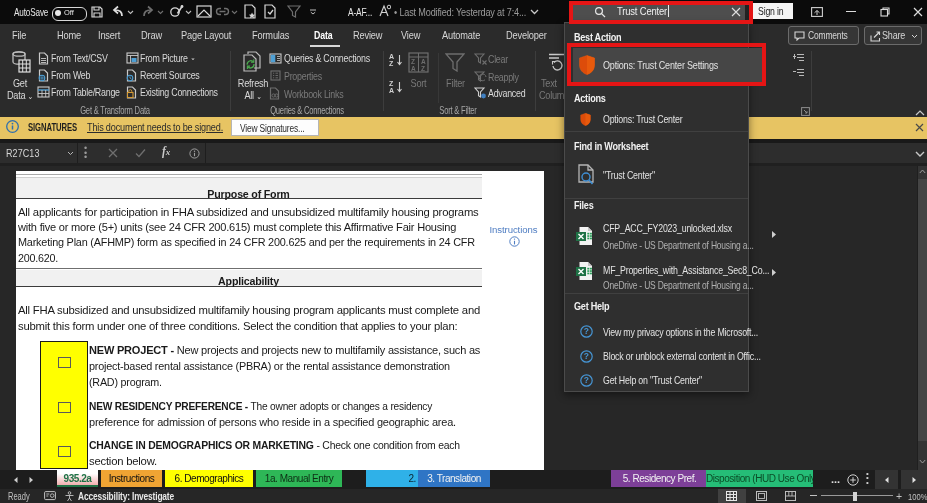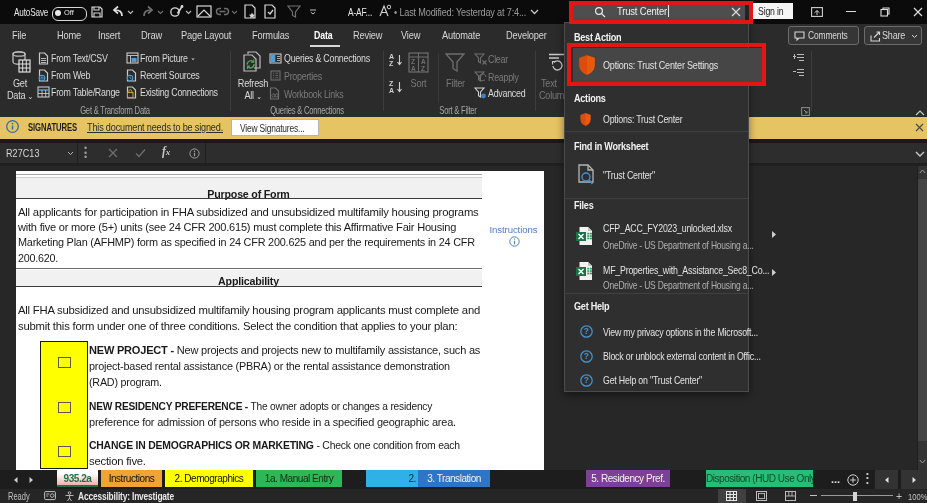--- a/index.html
+++ b/index.html
@@ -364,21 +364,21 @@
     <div class="abs" style="left:40px;top:175px;width:48px;height:128px;background:#ffff00;border:1.2px solid #1a1a1a;"></div>
     <div class="cb" style="left:57.5px;top:191px;"></div>
     <div class="cb" style="left:57.5px;top:236px;"></div>
     <div class="cb" style="left:57.5px;top:279.5px;"></div>
     <div class="dl" style="left:89px;top:177.5px;transform:scaleX(.977);"><b>NEW PROJECT -</b> New projects and projects new to multifamily assistance, such as</div>
     <div class="dl" style="left:89px;top:193.5px;transform:scaleX(.961);">project-based rental assistance (PBRA) or the rental assistance demonstration</div>
     <div class="dl" style="left:89px;top:209.5px;transform:scaleX(.95);">(RAD) program.</div>
     <div class="dl" style="left:89px;top:233.5px;transform:scaleX(.90);"><b>NEW RESIDENCY PREFERENCE -</b> The owner adopts or changes a residency</div>
     <div class="dl" style="left:89px;top:249.5px;transform:scaleX(.971);">preference for admission of persons who reside in a specified geographic area.</div>
     <div class="dl" style="left:89px;top:273px;transform:scaleX(.921);"><b>CHANGE IN DEMOGRAPHICS OR MARKETING</b> - Check one condition from each</div>
-    <div class="dl" style="left:89px;top:289px;">section five.</div>
+    <div class="dl" style="left:89px;top:289px;">section below.</div>
     <div class="abs" style="left:489.5px;top:57.5px;font-size:9.6px;color:#4f7dc2;letter-spacing:-0.1px;">Instructions</div>
     <svg class="abs" style="left:508.5px;top:69.5px" width="11" height="11" viewBox="0 0 11 11">
         <circle cx="5.5" cy="5.5" r="4.7" fill="none" stroke="#4f7dc2" stroke-width="1"></circle>
         <circle cx="5.5" cy="3.1" r=".7" fill="#4f7dc2"></circle>
         <path d="M5.5 4.8v3.6" stroke="#4f7dc2" stroke-width="1.1"></path>
       </svg>
     <div class="abs" style="left:917px;top:0;width:10px;height:304px;background:#343434;border-left:1px solid #1f1f1f;"></div>
     <svg class="abs" style="left:919px;top:3px" width="7" height="5" viewBox="0 0 7 5">
         <path d="M.8 4 3.5 1l2.7 3" fill="none" stroke="#9e9e9e" stroke-width="1"></path>
       </svg>
@@ -389,25 +389,25 @@
   </div>
   <div class="abs" id="sheettabs">
     <svg class="abs" style="left:12px;top:5.5px" width="7" height="8" viewBox="0 0 7 8">
         <path d="M5.5 1 2 4l3.5 3z" fill="#cfcfcf"></path>
       </svg>
     <svg class="abs" style="left:28px;top:5.5px" width="7" height="8" viewBox="0 0 7 8">
         <path d="M1.5 1 5 4 1.5 7z" fill="#cfcfcf"></path>
       </svg>
     <div class="stab" style="left:57px;width:41px;background:linear-gradient(#ffffff 25%,#f0aeae 100%);color:#1e7145;font-weight:bold;border-bottom:2px solid #1e7145;">935.2a</div>
     <div class="stab" style="left:101px;width:61px;background:#f0a433;color:#111;">Instructions</div>
-    <div class="stab" style="left:165px;width:88px;background:#ffff00;color:#111;">2. Demographics</div>
+    <div class="stab" style="left:165px;width:88px;background:#ffff00;color:#111;">6. Demographics</div>
     <div class="stab" style="left:256px;width:86px;background:#2eb757;color:#0d2e14;">1a. Manual Entry</div>
     <div class="stab" style="left:366px;width:92px;background:#2fb1e8;color:#0a2733;text-align:right;">2. Marketing</div>
     <div class="stab" style="left:418px;width:72px;background:#2f75c5;color:#f2f2f2;">3. Translation</div>
-    <div class="stab" style="left:586px;width:84px;background:#7d3f98;color:#f2f2f2;">5. Residency Pref.</div>
+    <div class="stab" style="left:611px;width:97px;background:#7d3f98;color:#f2f2f2;">5. Residency Pref.</div>
     <div class="stab" style="left:706px;width:107px;background:#25bd77;color:#0b4d27;">Disposition (HUD Use Only</div>
     <div class="abs" style="left:831px;top:3px;color:#e0e0e0;font-size:11px;font-weight:bold;">...</div>
     <svg class="abs" style="left:847px;top:3.5px" width="12" height="12" viewBox="0 0 12 12">
         <circle cx="6" cy="6" r="5.2" fill="none" stroke="#cfcfcf" stroke-width="1"></circle>
         <path d="M6 3.2v5.6M3.2 6h5.6" stroke="#cfcfcf" stroke-width="1"></path>
       </svg>
     <div class="abs" style="left:866px;top:2px;color:#cfcfcf;font-size:8px;line-height:4.4px;">•<br>•<br>•</div>
     <div class="abs" style="left:875px;top:0;width:23px;height:19px;background:#333333;"></div>
     <svg class="abs" style="left:883px;top:5.5px" width="7" height="8" viewBox="0 0 7 8">
         <path d="M5.5 1 2 4l3.5 3z" fill="#e0e0e0"></path>

